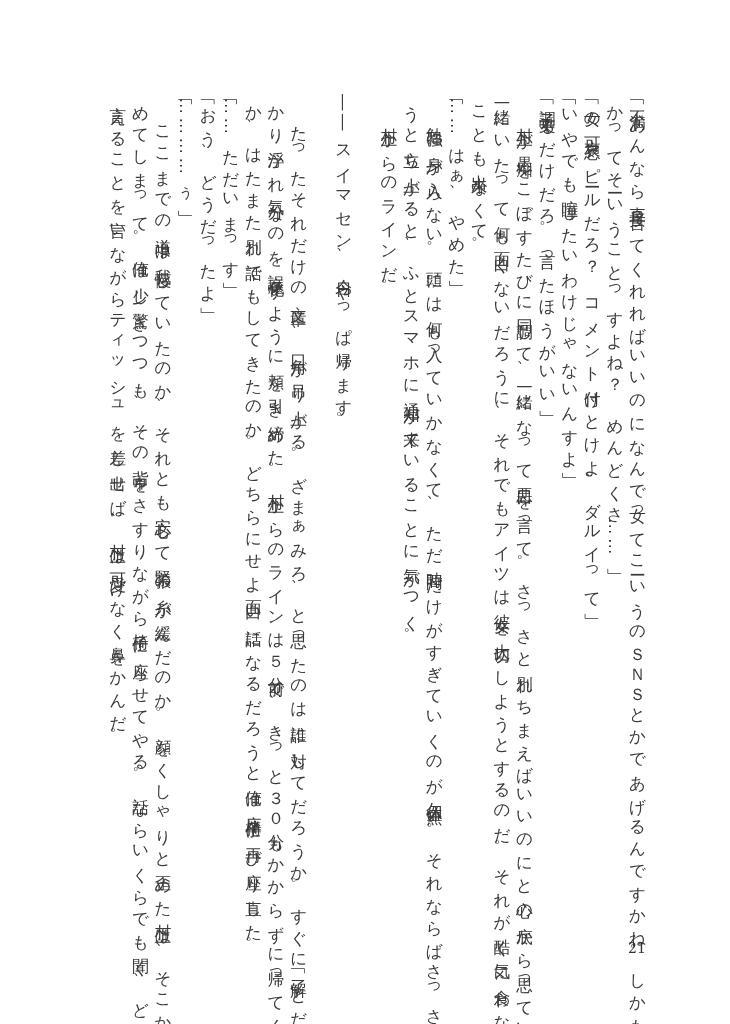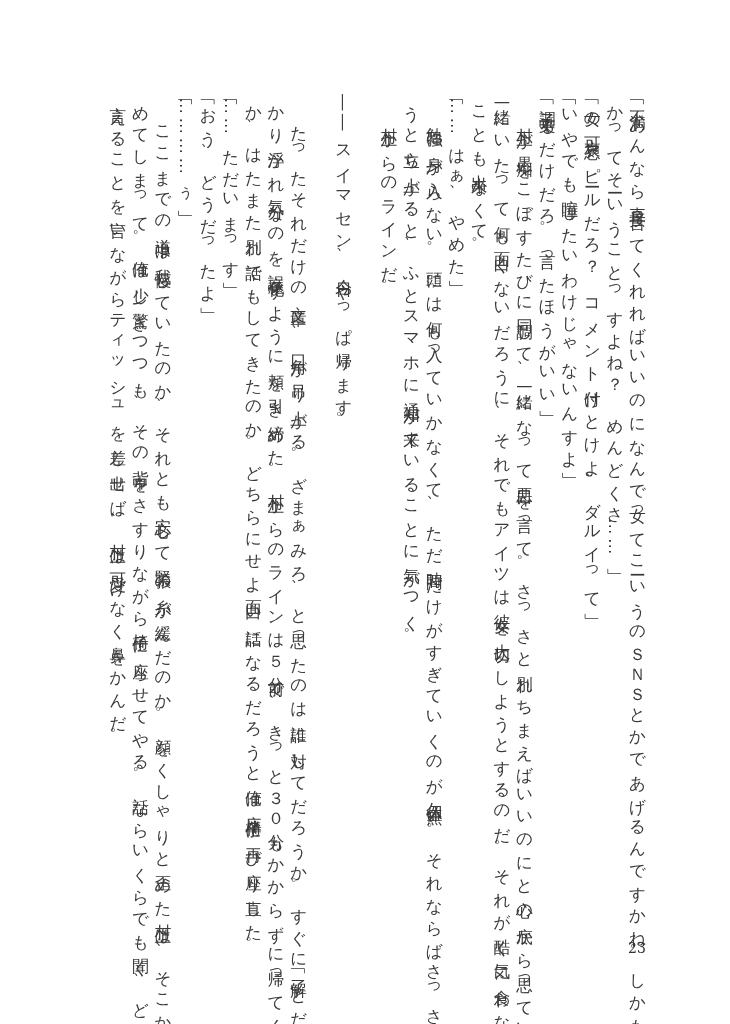--- a/index.html
+++ b/index.html
@@ -81,14 +81,14 @@
     <p class="line">かり浮かれ気分なのを誤魔化すように頬を引き締めた。村上からのラインは５分前で、きっと３０分もかからずに帰ってくるだろう。愚痴</p>
     <p class="line">か、はたまた別れ話でもしてきたのか。どちらにせよ面白い話になるだろうと俺は座椅子に再び座り直した。</p>
     <p class="line">「……ただいまっす」</p>
     <p class="line">「おう、どうだったよ」</p>
     <p class="line">「…………ぅ」</p>
     <p class="line indent">ここまでの道中は我慢していたのか、それとも安心して緊張の糸が緩んだのか。顔をくしゃりと歪めた村上は、そこからボロボロ泣き始</p>
     <p class="line">めてしまって。俺は少し驚きつつも、その背中をさすりながら椅子に座らせてやる。話ならいくらでも聞く、どうしたんだ、適当に誰でも</p>
     <p class="line">言えることを言いながらティッシュを差し出せば、村上は可愛げなく鼻をかんだ。</p>
   </div>
 
-  <div class="page-number">23</div>
+  <div class="page-number">21</div>
 </div>
 
 </body></html>

